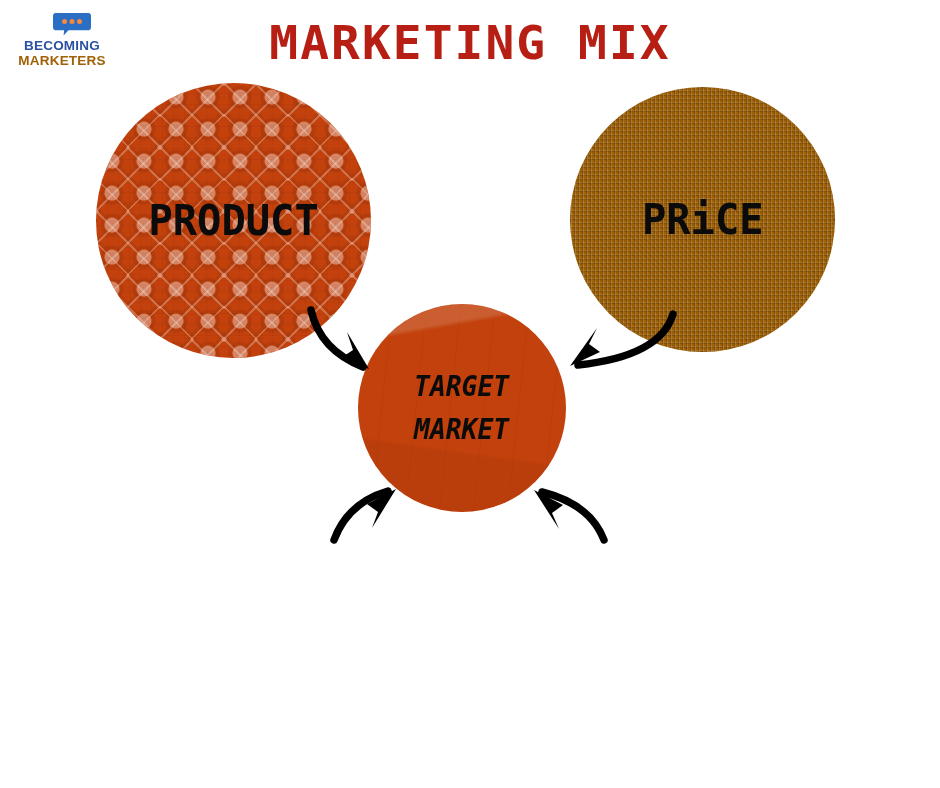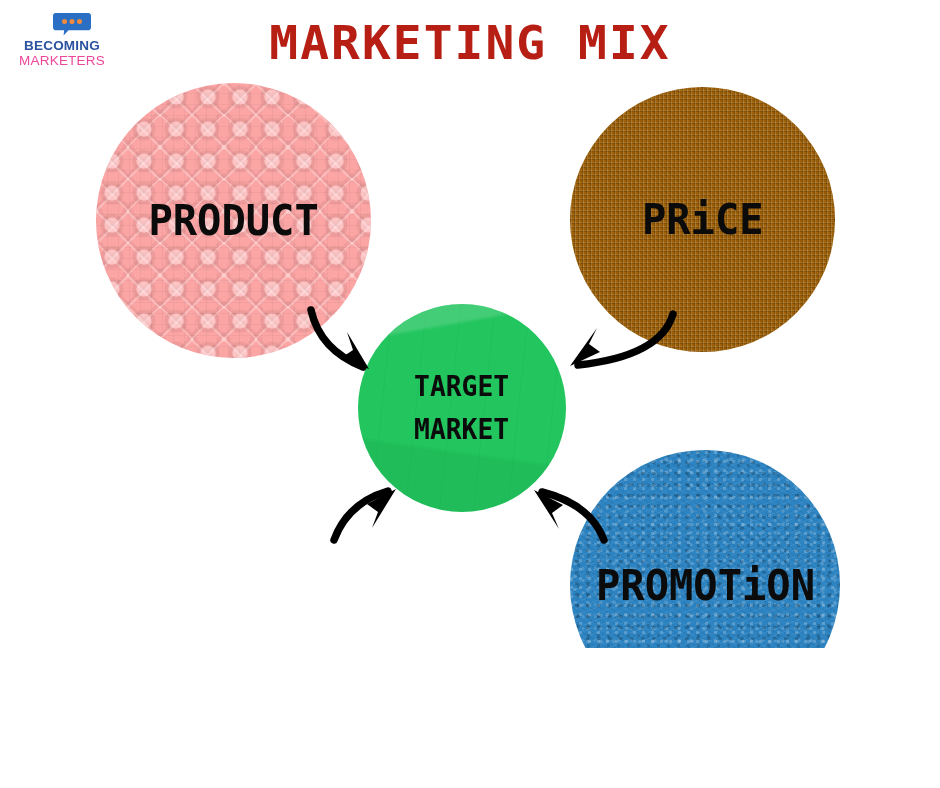--- a/index.html
+++ b/index.html
@@ -10,21 +10,21 @@
     overflow:hidden;
     position:relative;
   }
   #stage{position:relative;width:940px;height:648px;background:#fff;overflow:hidden;padding-left:36px;}
 
   
   .logo{position:absolute;left:14px;top:12px;width:96px;height:62px;}
   .logo-bubble{position:absolute;left:38px;top:0px;width:40px;height:24px;}
   .logo-text-wrap{position:absolute;left:0;top:26px;width:96px;text-align:center;}
   .logo-line1{font-size:13.5px;font-weight:bold;letter-spacing:.2px;color:#2B52A0;line-height:15px;}
-  .logo-line2{font-size:13.5px;font-weight:normal;letter-spacing:.2px;color:#ec4899;line-height:15px;}
+  .logo-line2{font-size:13.5px;font-weight:bold;letter-spacing:.2px;color:#a16207;line-height:15px;}
 
   
   .title{
     position:absolute;left:0;top:16px;width:940px;text-align:center;
     font-family:"DejaVu Sans Mono", monospace;
     font-size:46px;font-weight:bold;letter-spacing:2px;
     color:#B81F14;
     transform:scaleX(1.04);
     white-space:nowrap;
   }
@@ -36,21 +36,21 @@
     font-family:"DejaVu Sans Mono", monospace;
     font-weight:bold;color:#0b0b0b;
     text-align:center;line-height:1.12;
     letter-spacing:0px;
     transform:scaleX(0.94);
     white-space:nowrap;
   }
   .tex{position:absolute;inset:0;z-index:1;border-radius:50%;pointer-events:none;}
 
   
-  #n-product{left:96px;top:83px;width:275px;height:275px;background:#fca5a5;}
+  #n-product{left:96px;top:83px;width:275px;height:275px;background:#c2410c;}
   #n-product .label{font-size:43px;}
   #tex-product{
     background:
       radial-gradient(circle at 25% 22%, rgba(255,255,255,.42) 0 7px, rgba(0,0,0,.07) 8px 11px, transparent 12px),
       radial-gradient(circle at 75% 22%, rgba(255,255,255,.42) 0 7px, rgba(0,0,0,.07) 8px 11px, transparent 12px),
       radial-gradient(circle at 25% 72%, rgba(255,255,255,.42) 0 7px, rgba(0,0,0,.07) 8px 11px, transparent 12px),
       radial-gradient(circle at 75% 72%, rgba(255,255,255,.42) 0 7px, rgba(0,0,0,.07) 8px 11px, transparent 12px),
       repeating-linear-gradient(45deg, rgba(255,255,255,.30) 0 2px, rgba(0,0,0,.05) 2px 5px, transparent 5px 22px),
       repeating-linear-gradient(-45deg, rgba(255,255,255,.30) 0 2px, rgba(0,0,0,.05) 2px 5px, transparent 5px 22px),
       repeating-linear-gradient(0deg, rgba(0,0,0,.045) 0 1px, transparent 1px 11px),
@@ -64,21 +64,21 @@
   #n-price .label{font-size:43px;}
   #tex-price{
     background:
       repeating-linear-gradient(90deg, rgba(0,0,0,.16) 0 1px, rgba(255,255,255,.16) 1px 2px, transparent 2px 4px),
       repeating-linear-gradient(0deg, rgba(0,0,0,.14) 0 1px, rgba(255,255,255,.12) 1px 2px, transparent 2px 4px),
       repeating-linear-gradient(45deg, rgba(0,0,0,.07) 0 2px, transparent 2px 4px);
     opacity:.9;
   }
 
   
-  #n-target{left:358px;top:304px;width:208px;height:208px;background:#22c55e;}
+  #n-target{left:358px;top:304px;width:208px;height:208px;background:#c2410c;font-style:italic;}
   #n-target .label{font-size:28px;line-height:1.55;}
   #tex-target{
     background:
       linear-gradient(170deg, rgba(255,255,255,.18) 0 14%, transparent 16% 100%),
       linear-gradient(8deg, rgba(0,0,0,.05) 0 30%, transparent 32%),
       repeating-linear-gradient(96deg, rgba(0,0,0,.035) 0 1px, transparent 1px 34px);
     opacity:.85;
   }
 
   
@@ -137,24 +137,20 @@
     <div class="tex" id="tex-product"></div>
     <div class="label">PRODUCT</div>
   </div>
 
   <div class="node" id="n-price">
     <div class="tex" id="tex-price"></div>
     <div class="label">PRiCE</div>
   </div>
 
 
-  <div class="node" id="n-promotion">
-    <div class="tex" id="tex-promotion"></div>
-    <div class="label">PROMOTiON</div>
-  </div>
 
   <div class="node" id="n-target">
     <div class="tex" id="tex-target"></div>
     <div class="label">
       <span>TARGET</span><br>
       <span>MARKET</span>
     </div>
   </div>
 
   <svg id="arrows" viewBox="0 0 940 788" xmlns="http://www.w3.org/2000/svg">

